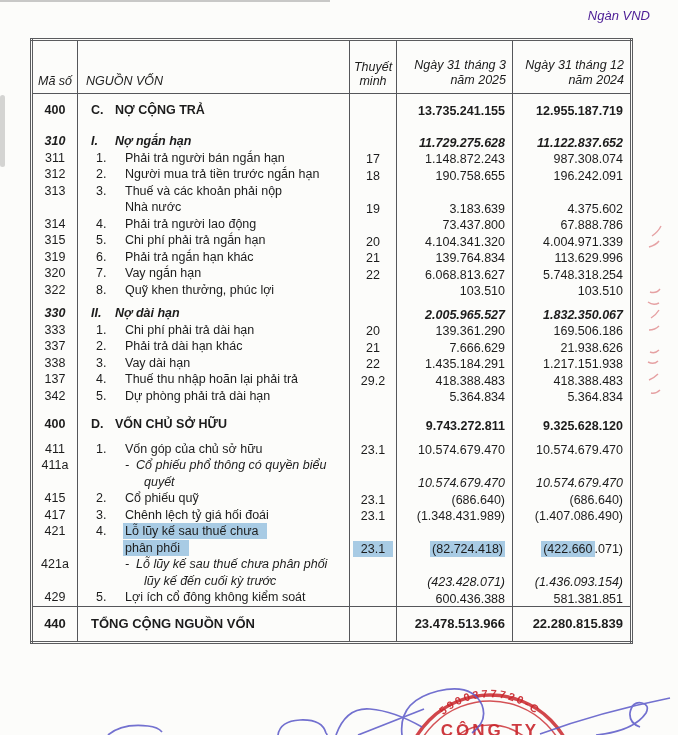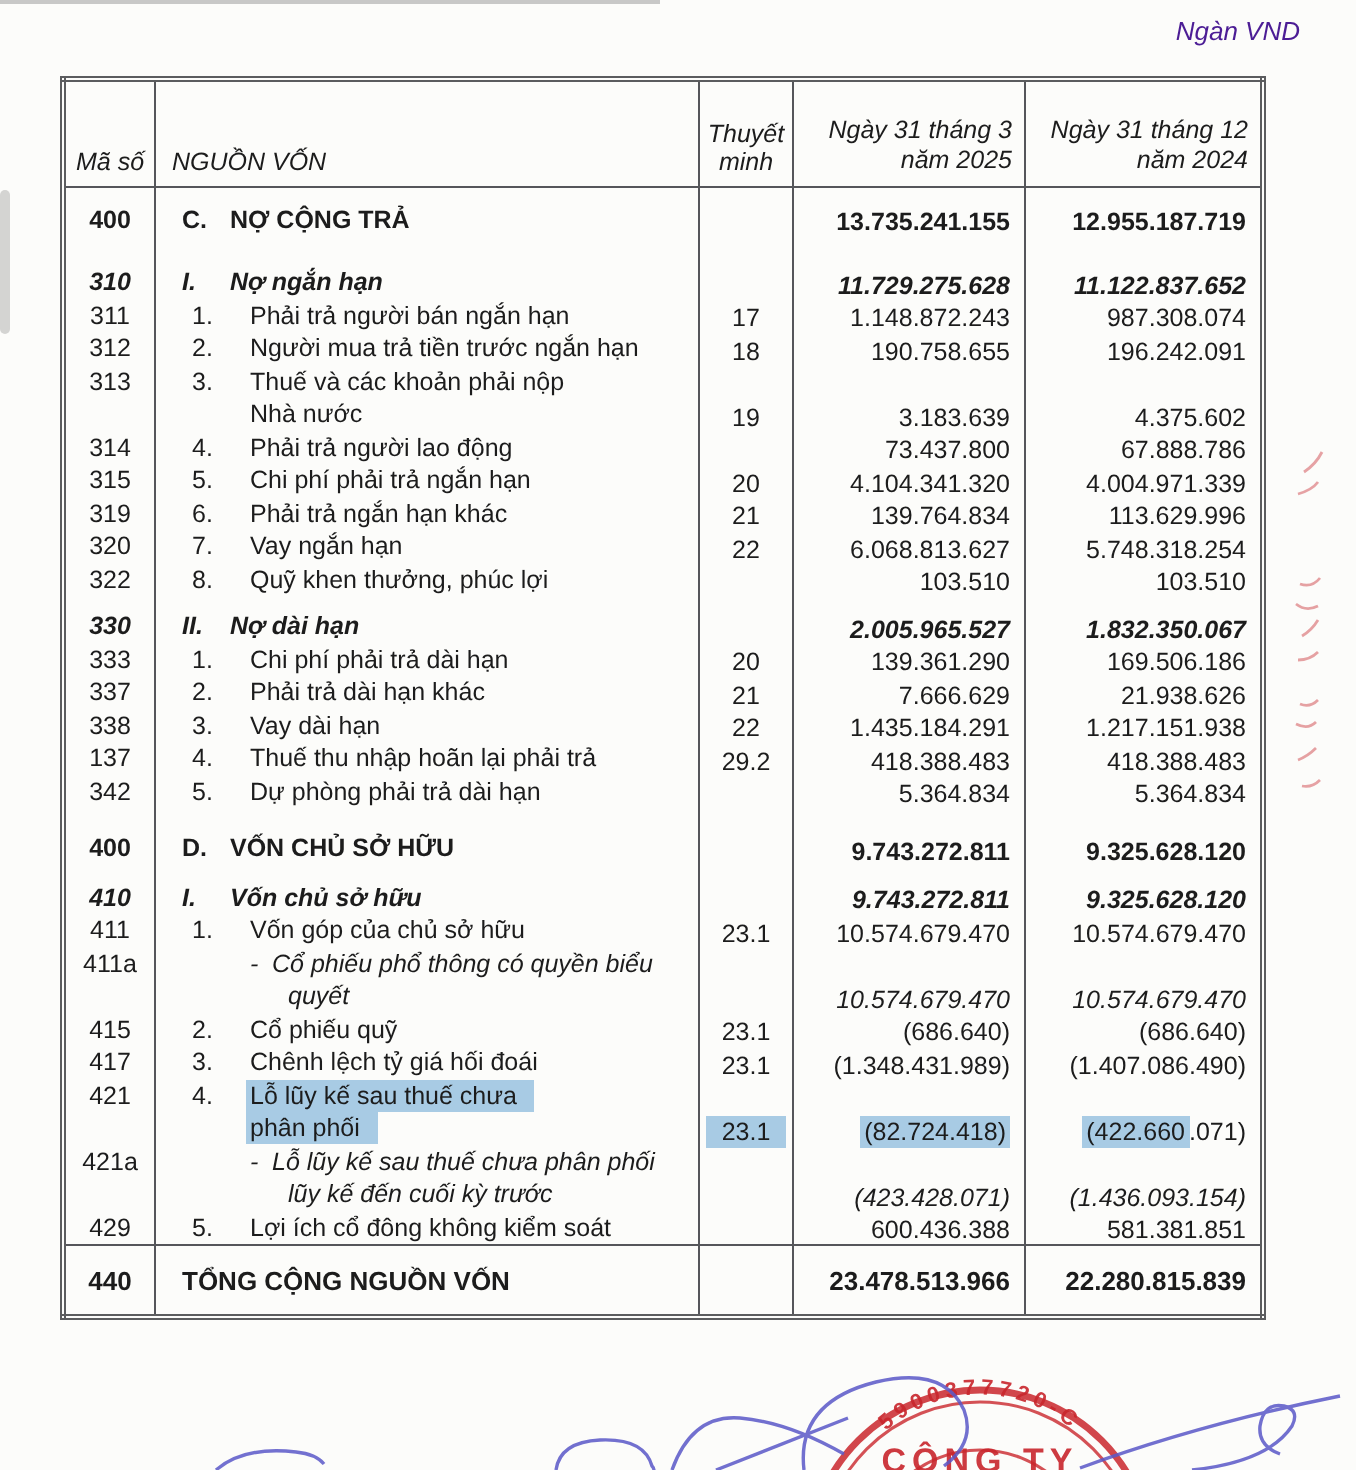--- a/index.html
+++ b/index.html
@@ -319,31 +319,20 @@
           <td class="v bR"><span>9.743.272.811</span></td>
           <td class="v"><span>9.325.628.120</span></td>
         </tr>
         <tr class="gap" style="height: 8px;">
           <td class="c bR"></td>
           <td class="l bR"></td>
           <td class="n bR"></td>
           <td class="v bR"></td>
           <td class="v"></td>
         </tr>
-        <tr class="row sub">
-          <td class="c bR cs-bi">
-            <div class="line">410</div>
-          </td>
-          <td class="l bR">
-            <div class="line i1"><span class="pre">I.</span><span>Vốn chủ sở hữu</span></div>
-          </td>
-          <td class="n bR"></td>
-          <td class="v bR"><span>9.743.272.811</span></td>
-          <td class="v"><span>9.325.628.120</span></td>
-        </tr>
         <tr class="row item">
           <td class="c bR">
             <div class="line">411</div>
           </td>
           <td class="l bR">
             <div class="line i2"><span class="pre">1.</span><span>Vốn góp của chủ sở hữu</span></div>
           </td>
           <td class="n bR"><span>23.1</span></td>
           <td class="v bR"><span>10.574.679.470</span></td>
           <td class="v"><span>10.574.679.470</span></td>

